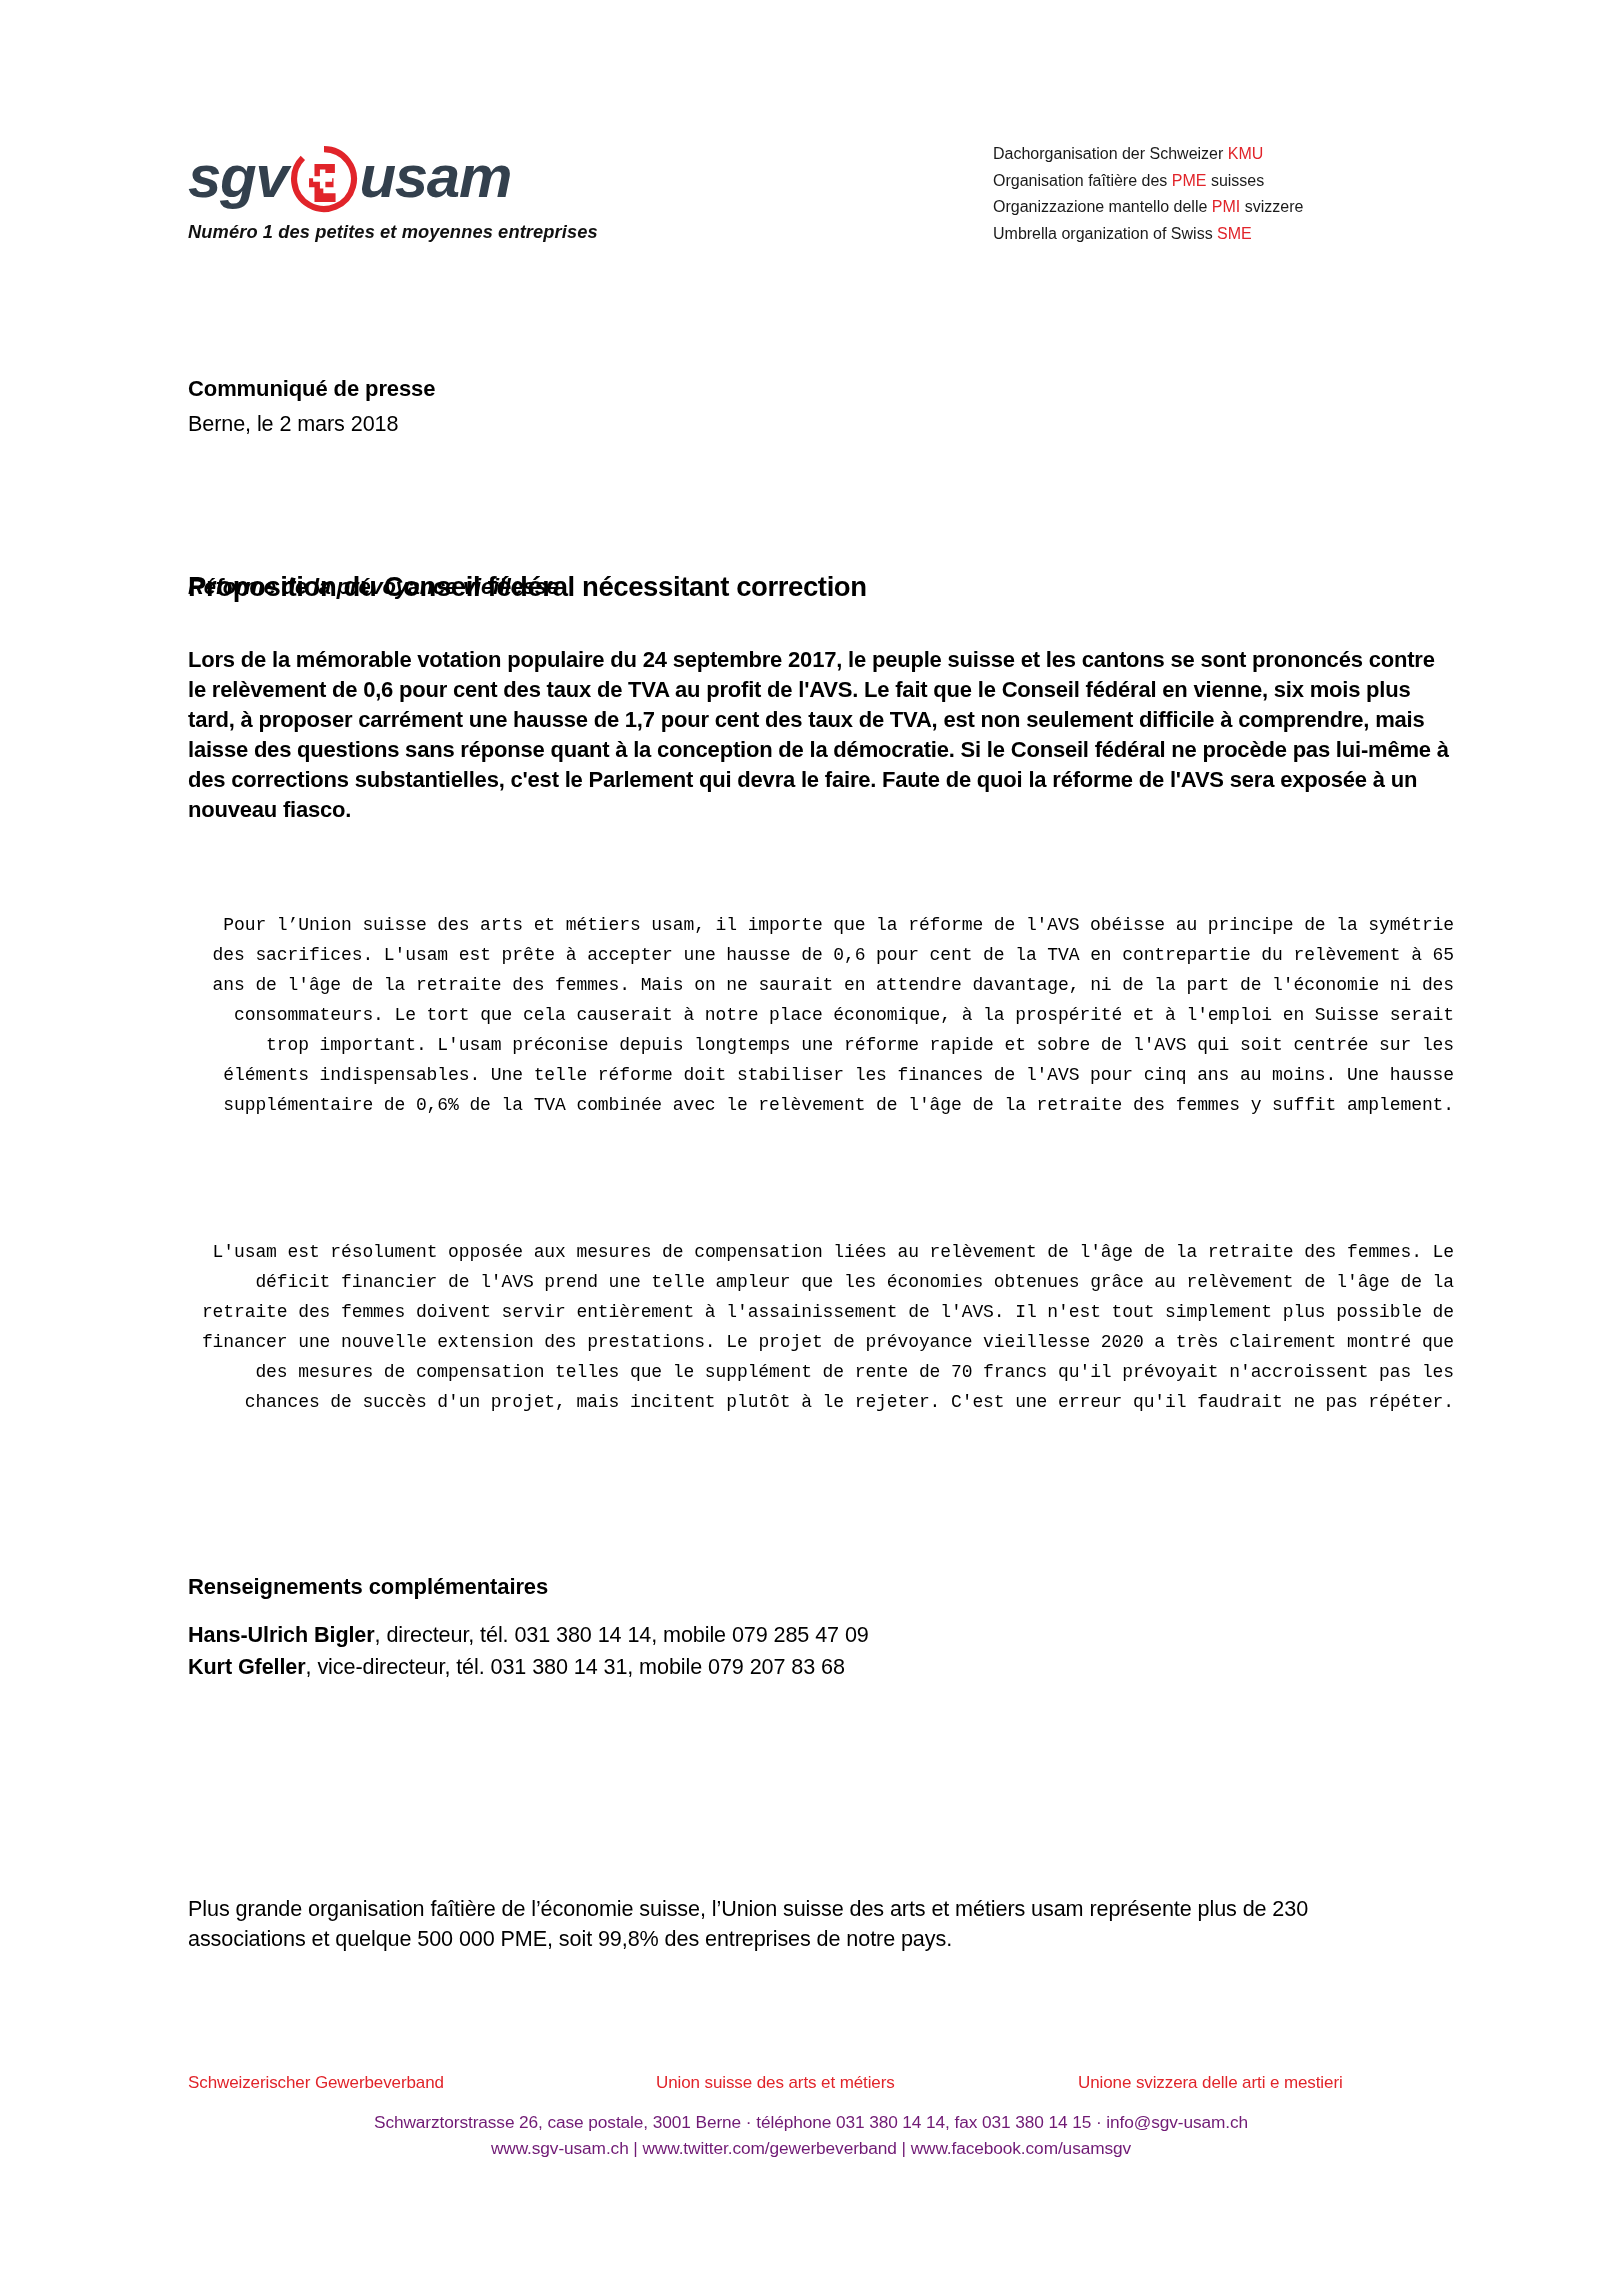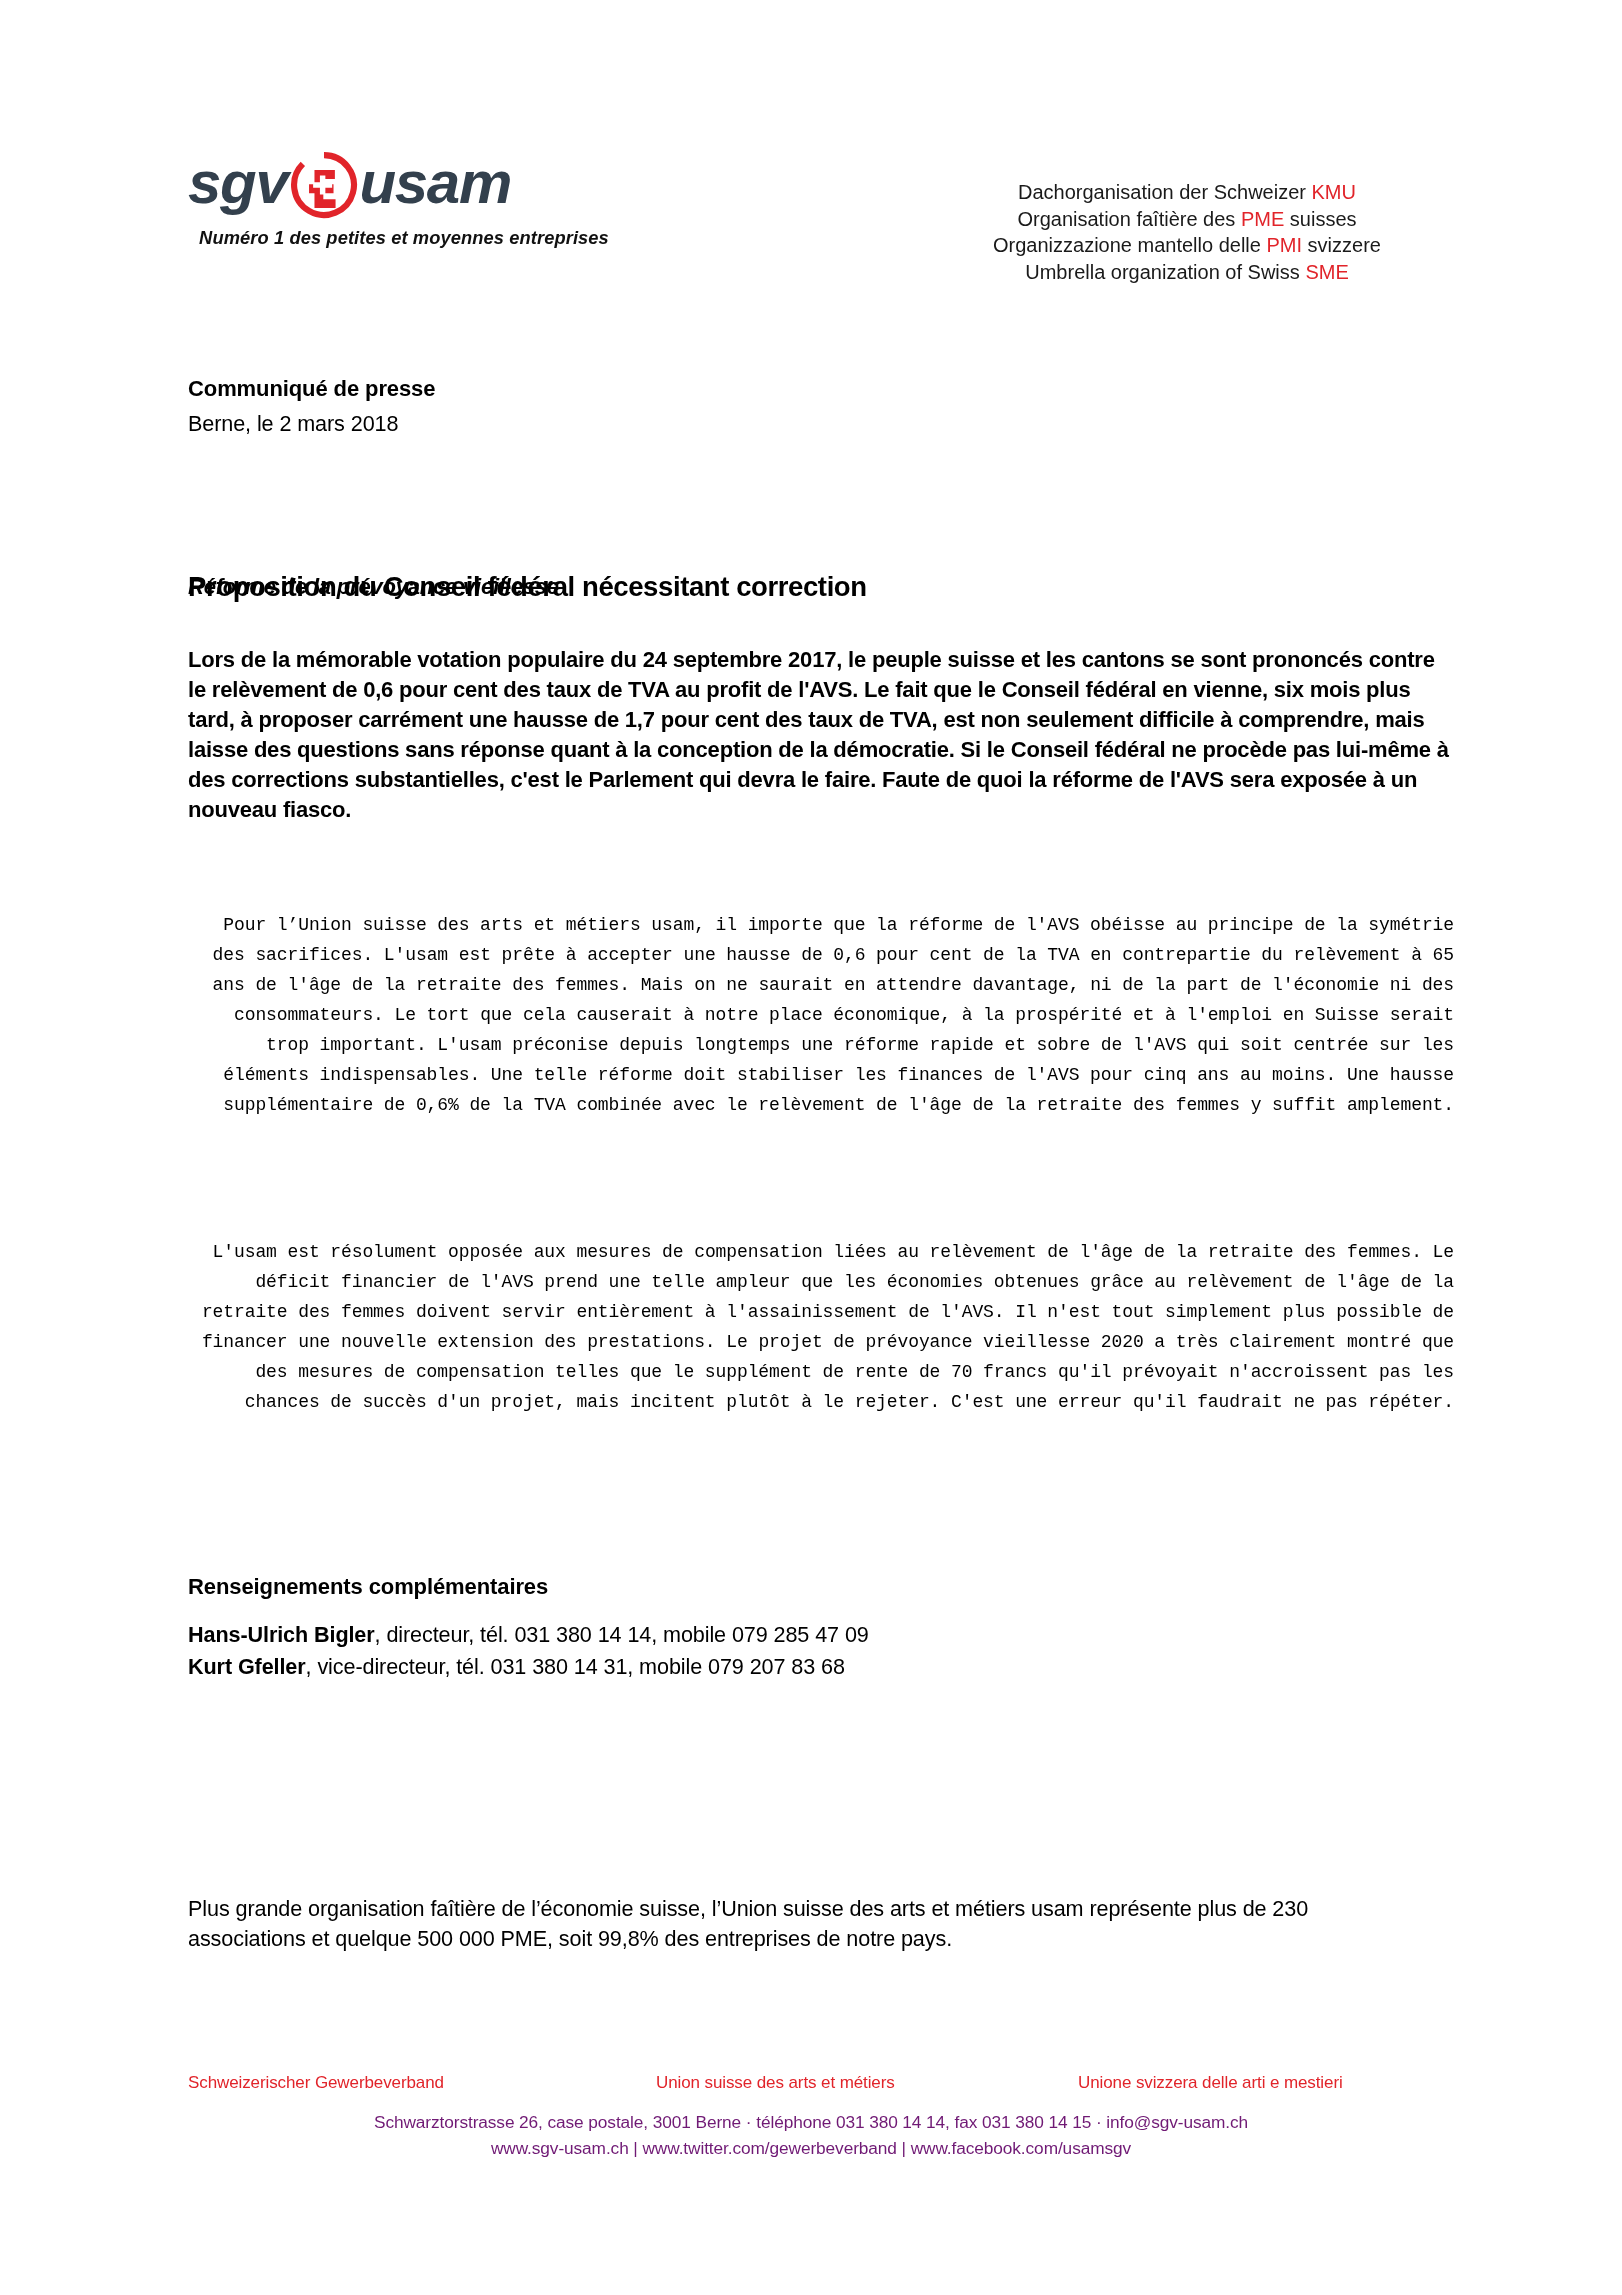--- a/index.html
+++ b/index.html
@@ -20,23 +20,22 @@
     position: absolute;
     inset: 0;
     padding: 0;
   }
 
   
   .header {
     position: absolute;
     left: 0;
     right: 0;
-    top: 133px;
+    top: 127px;
     height: 151px;
-    text-align: center;
   }
 
   .logo-block {
     position: absolute;
     left: 188px;
     top: 13px;
     width: 432px;
   }
   .logo-mark {
     display: flex;
@@ -66,25 +65,24 @@
     font-style: italic;
     font-weight: 700;
     color: #111111;
     letter-spacing: 0.1px;
   }
 
   .langs {
     position: absolute;
     left: 993px;
     top: 14.4px;
-    font-size: 20px;
+    font-size: 16px;
     line-height: 26.5px;
     color: #1a1a1a;
     white-space: nowrap;
-    margin-top: 32px;
   }
   .langs .hl { color: #e1242a; }
 
   
   .content {
     position: absolute;
     left: 188px;
     top: 0;
     width: 1269px;
   }

